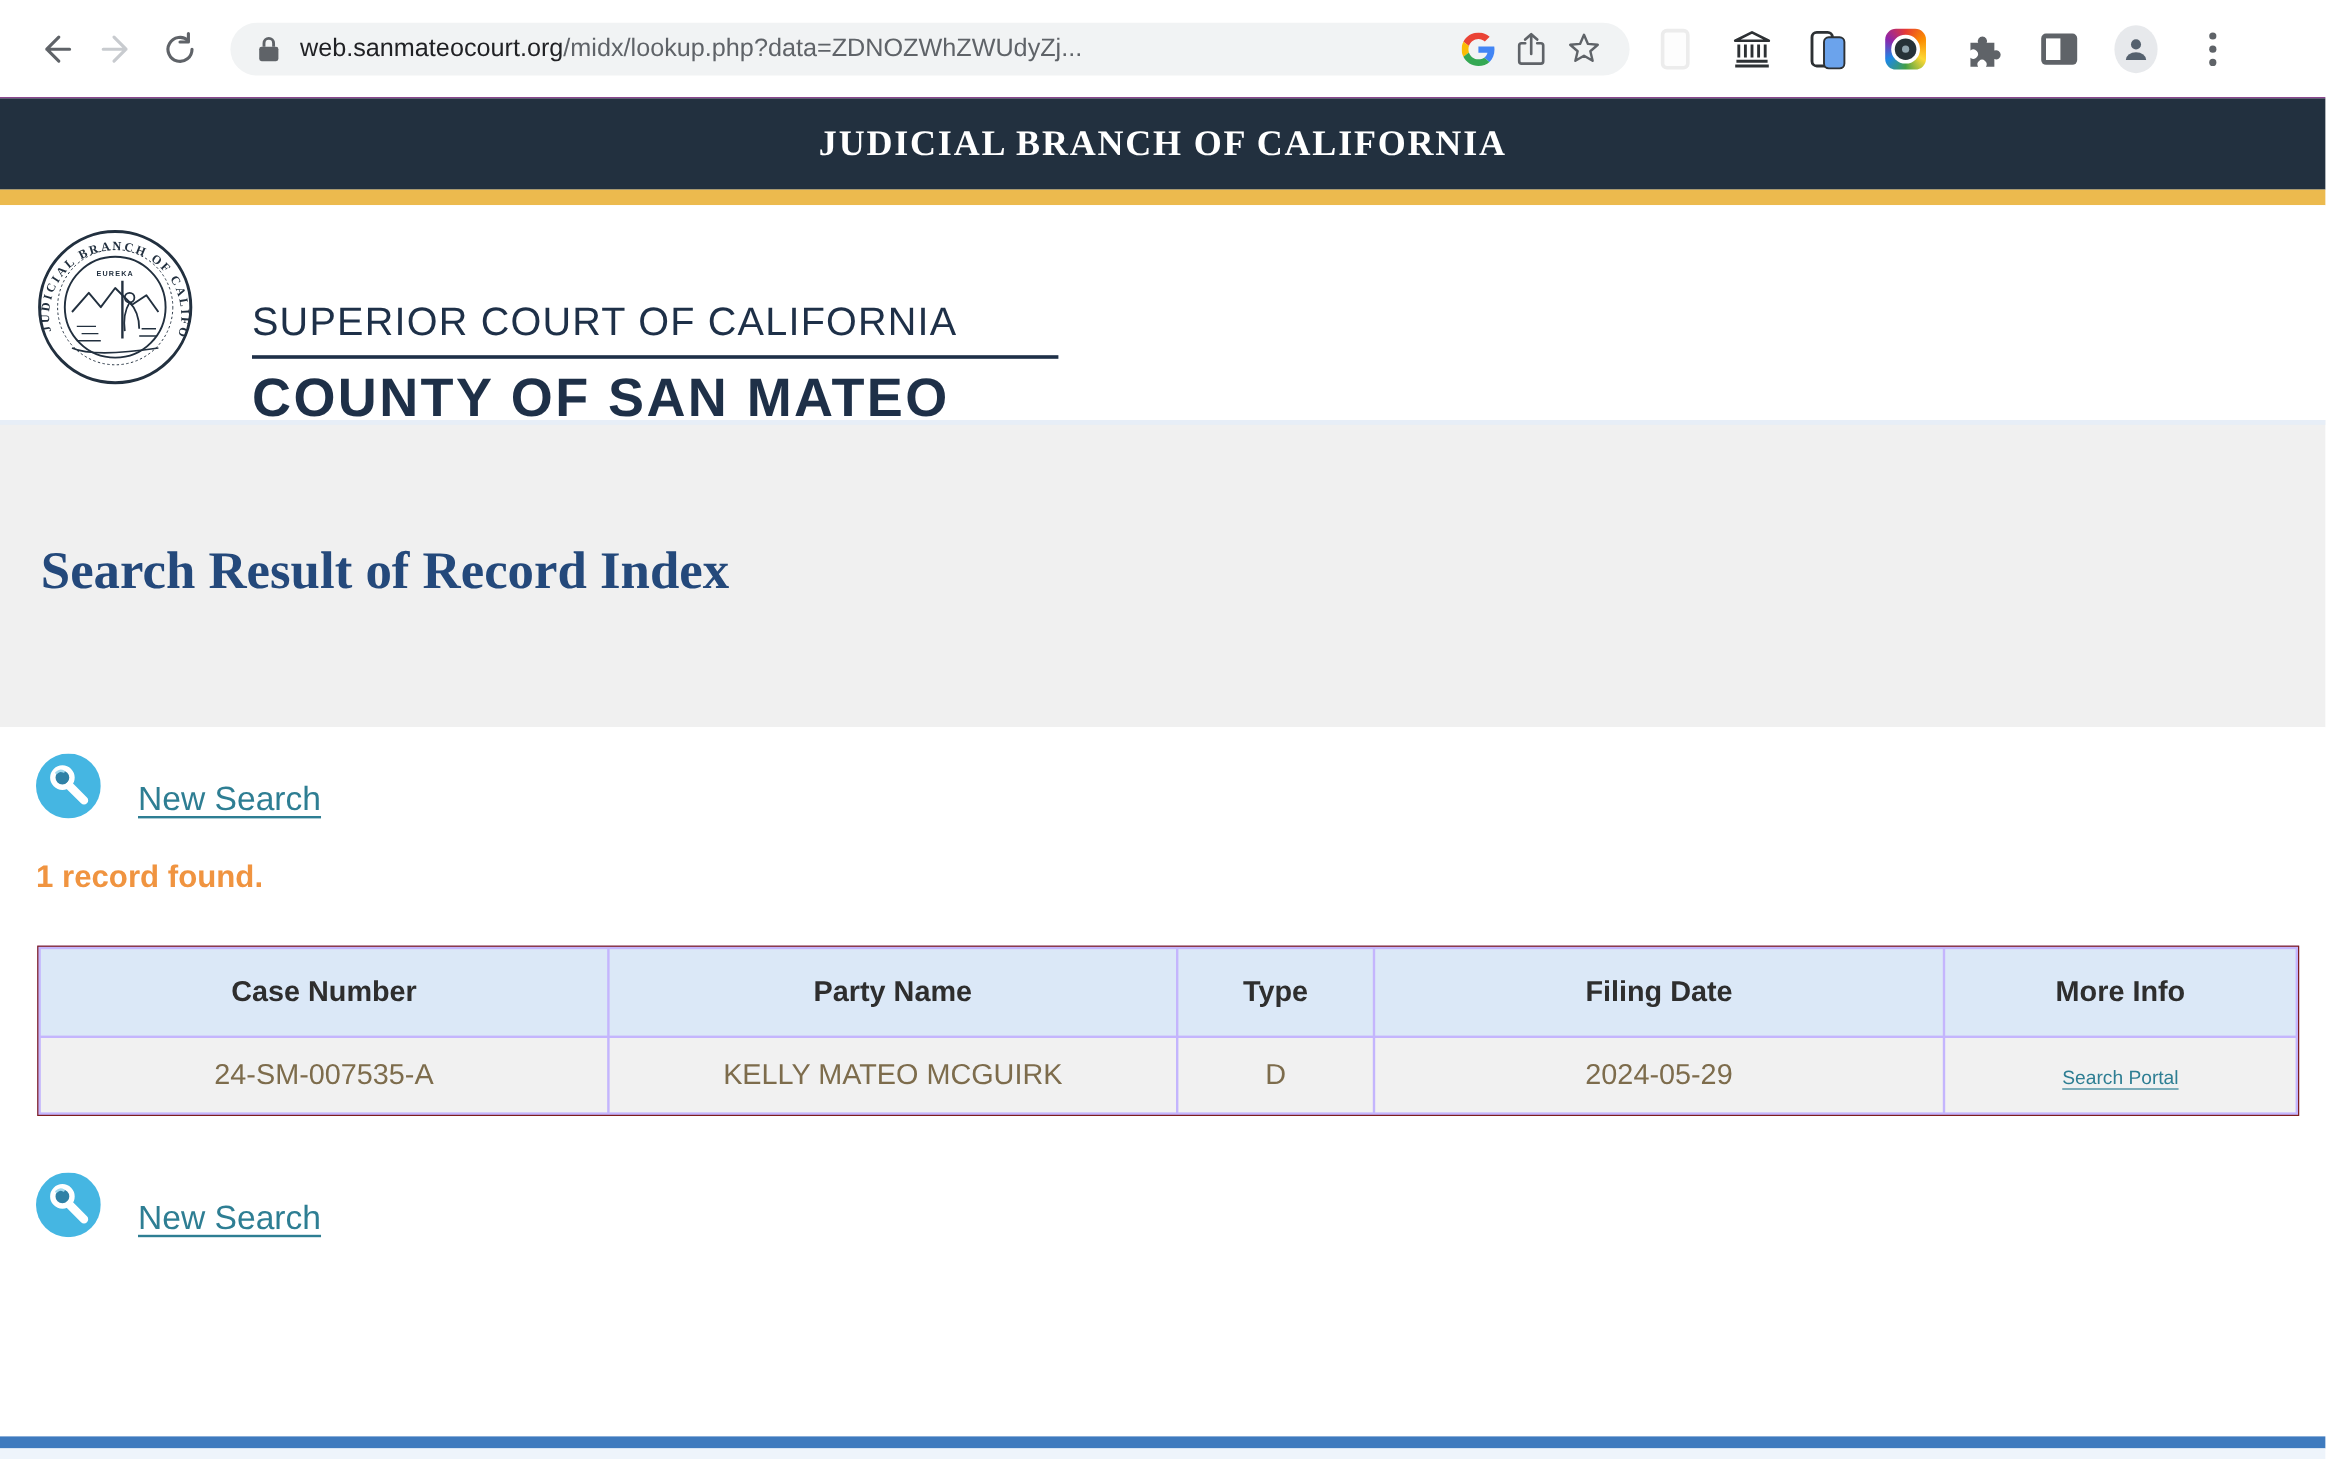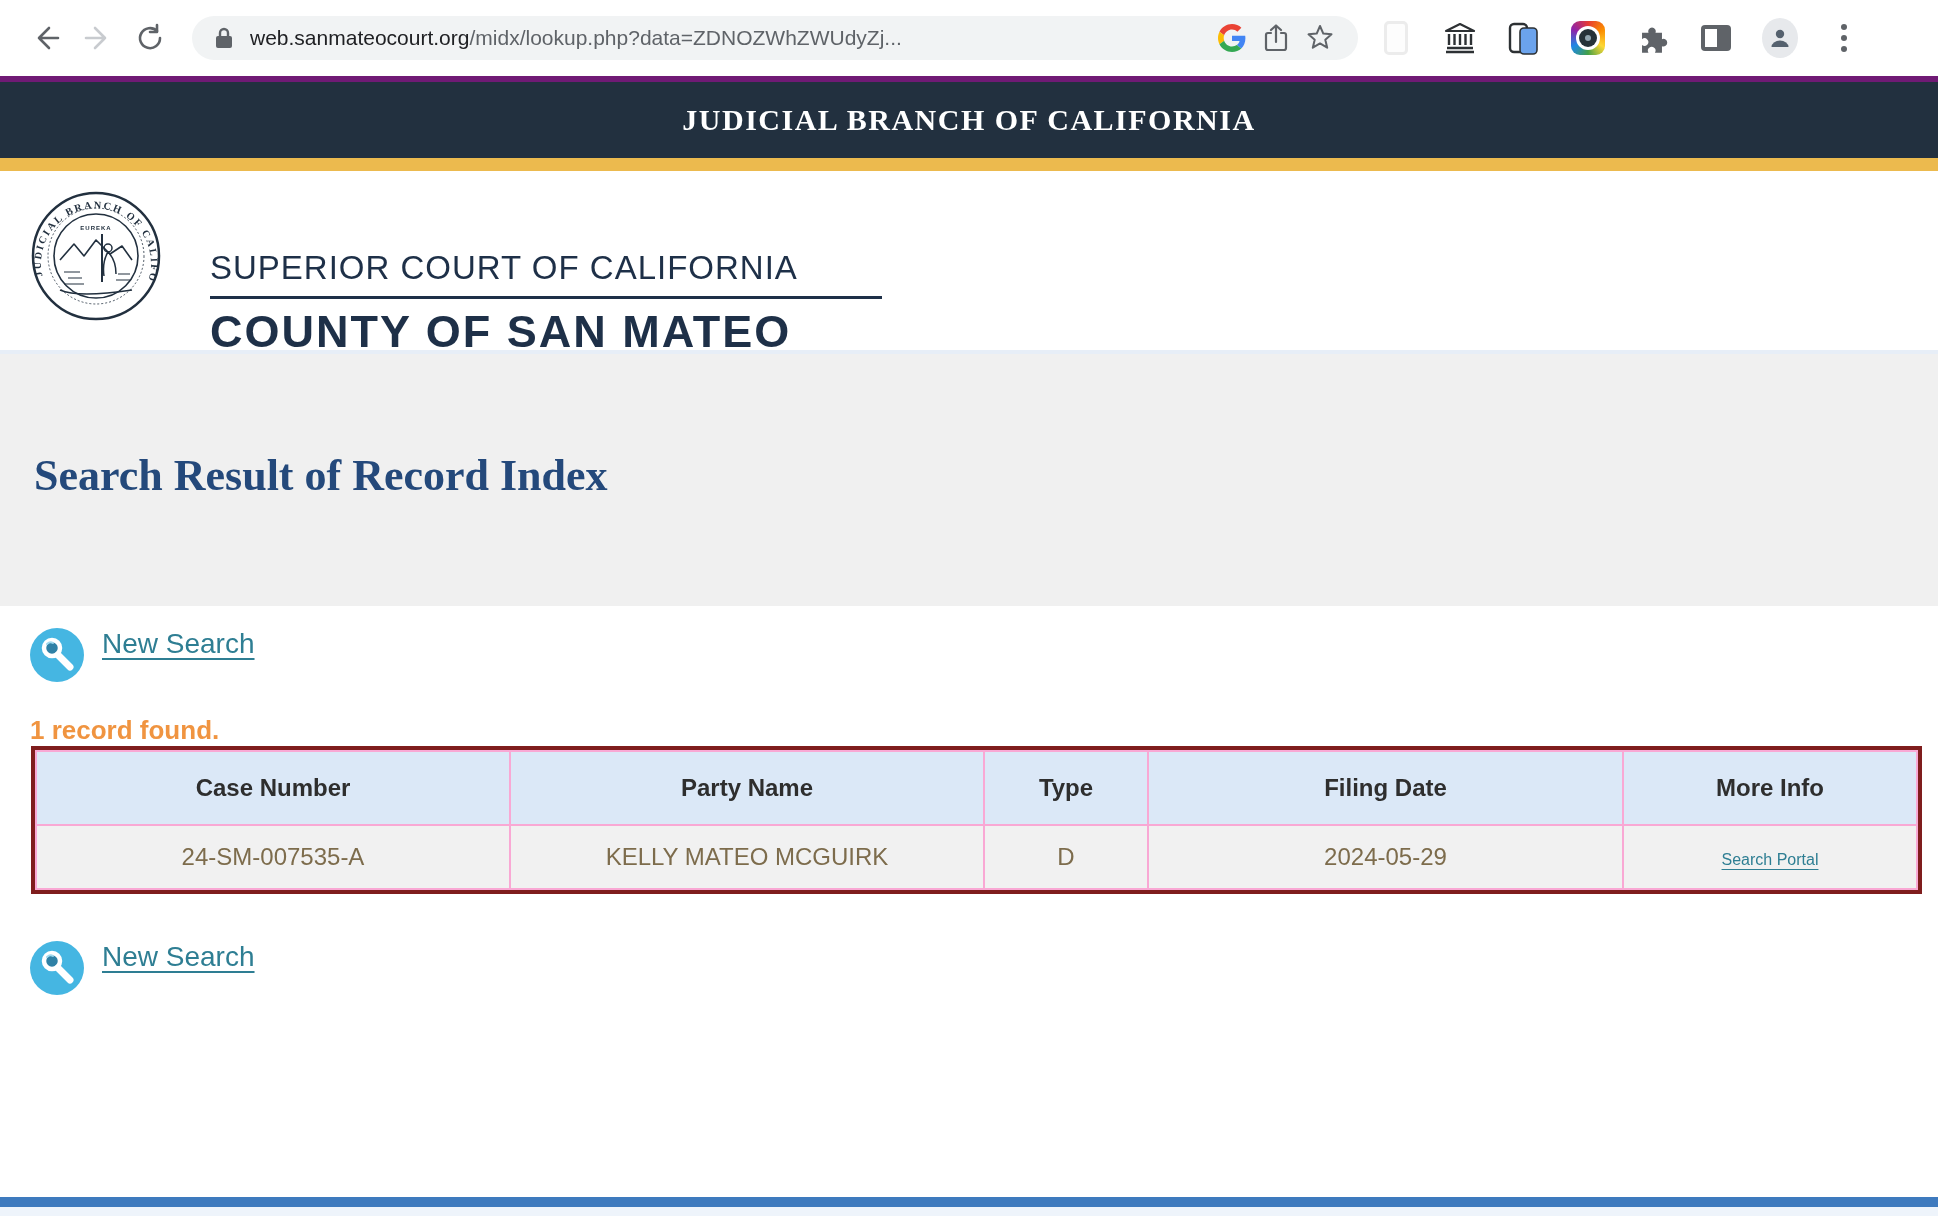--- a/index.html
+++ b/index.html
@@ -4,21 +4,21 @@
 <style>
   * { margin:0; padding:0; box-sizing:border-box; }
   html,body { width:1938px; height:1216px; }
   body {
     font-family:"Liberation Sans", sans-serif;
     background:#ffffff; overflow:hidden; position:relative;
   }
 
   
   .browser-bar {
-    height:82px; background:#ffffff; border-bottom:6px solid #701a75;
+    height:82px; background:#ffffff; border-bottom:1px solid #701a75;
     display:flex; align-items:center; padding:0 18px 0 20px;
   }
   .nav-btn { width:52px; height:52px; display:flex; align-items:center; justify-content:center; border-radius:50%; flex:0 0 auto; }
   .nav-btn svg { display:block; }
   .url-pill {
     margin-left:16px; height:44px; width:1166px; background:#f1f3f4;
     border-radius:24px; display:flex; align-items:center; padding:0 16px 0 22px;
   }
   .lock-icon { margin-right:16px; flex:0 0 auto; }
   .url-text { font-size:21px; white-space:nowrap; overflow:hidden; flex:1 1 auto; }
@@ -62,30 +62,30 @@
   }
 
   
   .hero-band { height:256px; background:#f0f0f0; border-top:4px solid #e7eef7; padding:96px 16px 0 34px; }
   .hero-heading {
     font-family:"Liberation Serif", serif; font-size:44px; font-weight:600; color:#24497b;
   }
 
   
   .content { background:#ffffff; padding:22px 0 0 30px; height:591px; }
-  .new-search-row { display:flex; align-items:flex-start; gap:18px; height:54px; }
+  .new-search-row { display:flex; align-items:flex-end; gap:31px; height:54px; }
   .search-circle-icon { width:54px; height:54px; flex:0 0 auto; }
   .new-search-link {
     color:#2e7e93; font-size:28px; text-decoration:underline;
     text-decoration-thickness:2px; text-underline-offset:5px; cursor:pointer;
   }
   .result-count { margin-top:33px; color:#f09440; font-size:26px; font-weight:700; }
 
-  table.results { border-collapse:separate; border-spacing:2px; margin-left:1px;
-    width:1881px; border:4px solid #7f1d1d; background:#f9a8d4; table-layout:fixed; }
+  table.results { border-collapse:separate; border-spacing:2px; margin-top:42px; margin-left:1px;
+    width:1881px; border:1px solid #7f1d1d; background:#c4b5fd; table-layout:fixed; }
   table.results th {
     background:#dbe8f7; height:72px; font-size:24px; font-weight:700; color:#2e2e2e;
     text-align:center; font-family:"Liberation Sans", sans-serif;
   }
   table.results td {
     background:#f1f1f1; height:62px; font-size:24px; color:#7d6c4c; text-align:center;
   }
   .col-case   { width:472px; }
   .col-party  { width:472px; }
   .col-type   { width:162px; }

